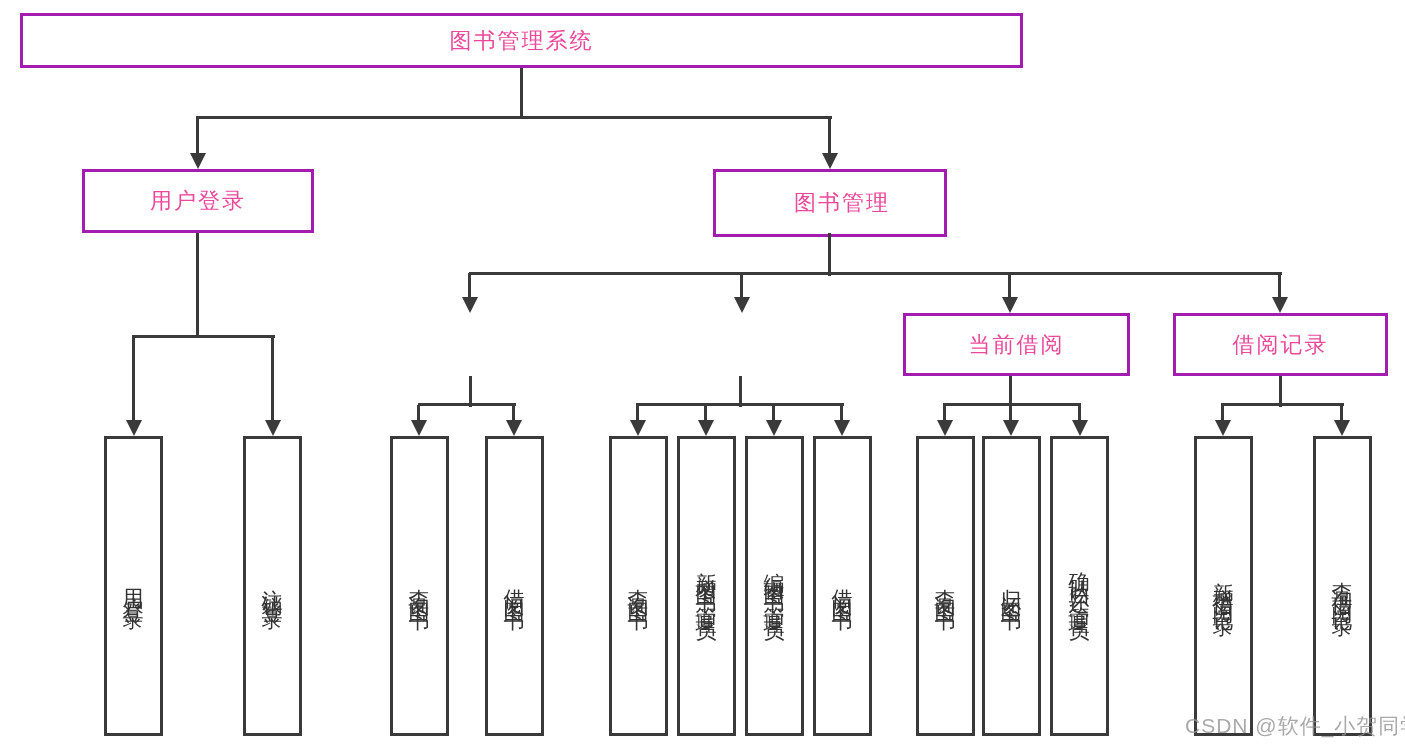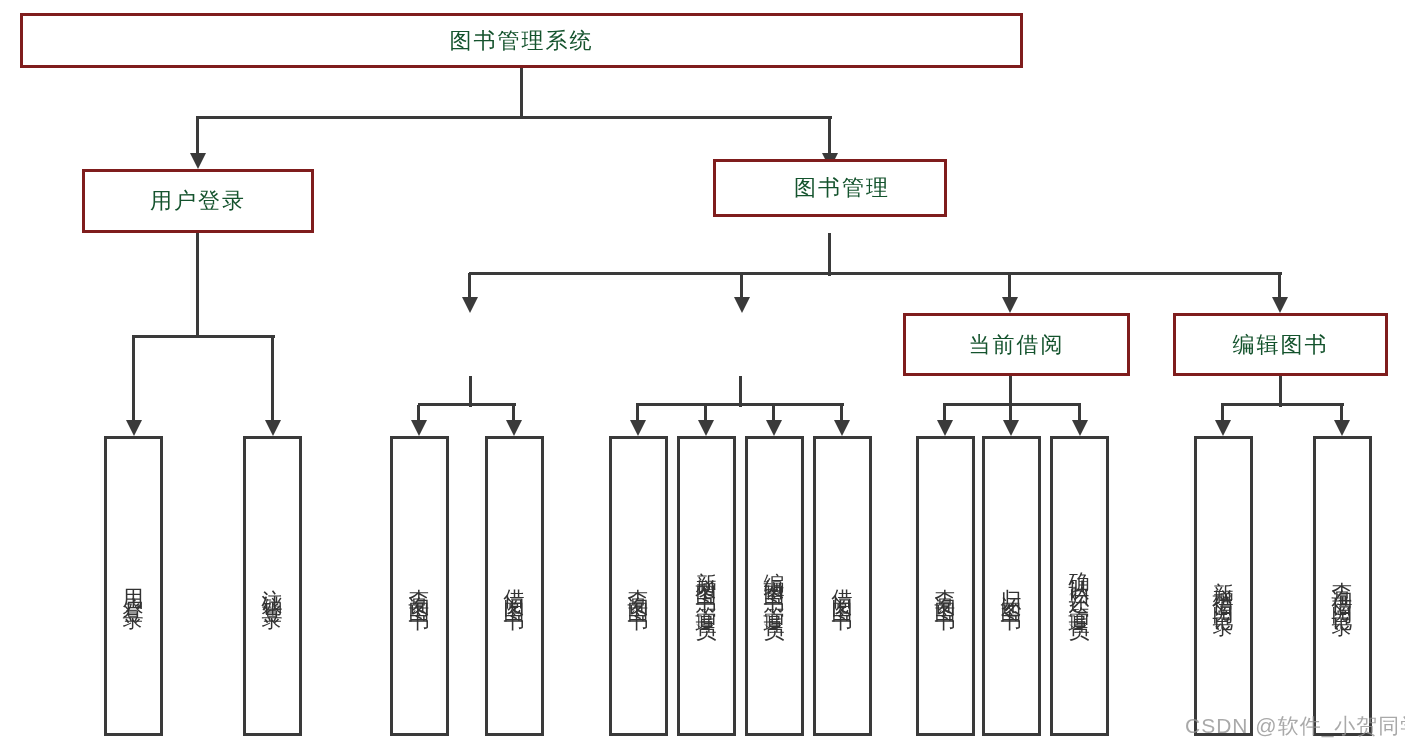--- a/index.html
+++ b/index.html
@@ -6,24 +6,24 @@
   #stage{
     position:relative;
     width:1405px;height:747px;
     background:#ffffff;
     font-family:"Liberation Sans", sans-serif;
     overflow:hidden;
   }
   .box{
     position:absolute;
     box-sizing:border-box;
-    border:3px solid #7f1d1d;
+    border:3px solid #a21caf;
     background:#ffffff;
     display:flex;align-items:center;justify-content:center;
-    font-size:22px;color:#14532d;letter-spacing:2px;
+    font-size:22px;color:#ec4899;letter-spacing:2px;
     white-space:nowrap;
   }
   .vbox{
     position:absolute;
     box-sizing:border-box;
     border:3px solid #3a3a3a;
     background:#ffffff;
     width:59px;height:300px;top:436px;
     display:flex;align-items:center;justify-content:center;
   }
@@ -63,41 +63,41 @@
   </div>
 
   <div class="vline" style="left:520px;top:68px;height:51px;"></div>
   <div class="hline" style="left:196px;top:116px;width:636px;"></div>
   <div class="arrow" style="left:196px;top:117px;height:36px;"></div>
   <div class="arrow" style="left:828px;top:117px;height:36px;"></div>
 
   <div class="box" style="left:82px;top:169px;width:232px;height:64px;">
     <span>用户登录</span>
   </div>
-  <div class="box" style="left:713px;top:159px;width:234px;height:58px;padding-left:24px;">
+  <div class="box" style="left:713px;top:169px;width:234px;height:68px;padding-left:24px;">
     <span>图书管理</span>
   </div>
 
   <div class="vline" style="left:196px;top:233px;height:104px;"></div>
   <div class="hline" style="left:132px;top:335px;width:143px;"></div>
   <div class="arrow" style="left:132px;top:336px;height:84px;"></div>
   <div class="arrow" style="left:271px;top:336px;height:84px;"></div>
 
   <div class="vline" style="left:828px;top:233px;height:43px;"></div>
   <div class="hline" style="left:469px;top:272px;width:813px;"></div>
   <div class="arrow" style="left:468px;top:273px;height:24px;"></div>
   <div class="arrow" style="left:740px;top:273px;height:24px;"></div>
   <div class="arrow" style="left:1008px;top:273px;height:24px;"></div>
   <div class="arrow" style="left:1278px;top:273px;height:24px;"></div>
 
   <div class="box" style="left:903px;top:313px;width:227px;height:63px;">
     <span>当前借阅</span>
   </div>
   <div class="box" style="left:1173px;top:313px;width:215px;height:63px;">
-    <span>编辑图书</span>
+    <span>借阅记录</span>
   </div>
 
   <div class="vline" style="left:469px;top:376px;height:31px;"></div>
   <div class="hline" style="left:418px;top:403px;width:98px;"></div>
   <div class="arrow" style="left:417px;top:405px;height:15px;"></div>
   <div class="arrow" style="left:512px;top:405px;height:15px;"></div>
 
   <div class="vline" style="left:739px;top:376px;height:31px;"></div>
   <div class="hline" style="left:636px;top:403px;width:208px;"></div>
   <div class="arrow" style="left:636px;top:405px;height:15px;"></div>

